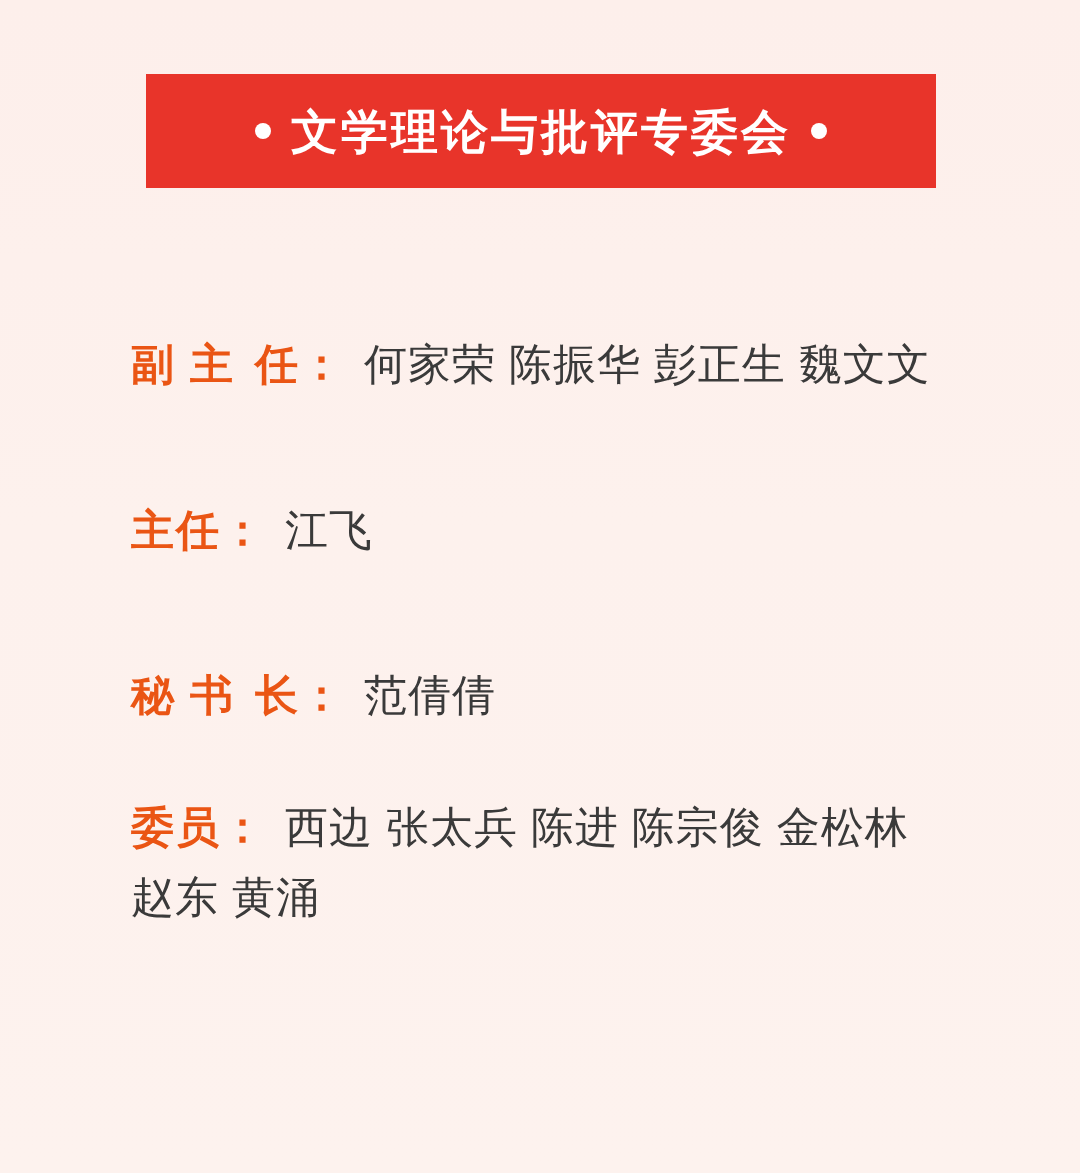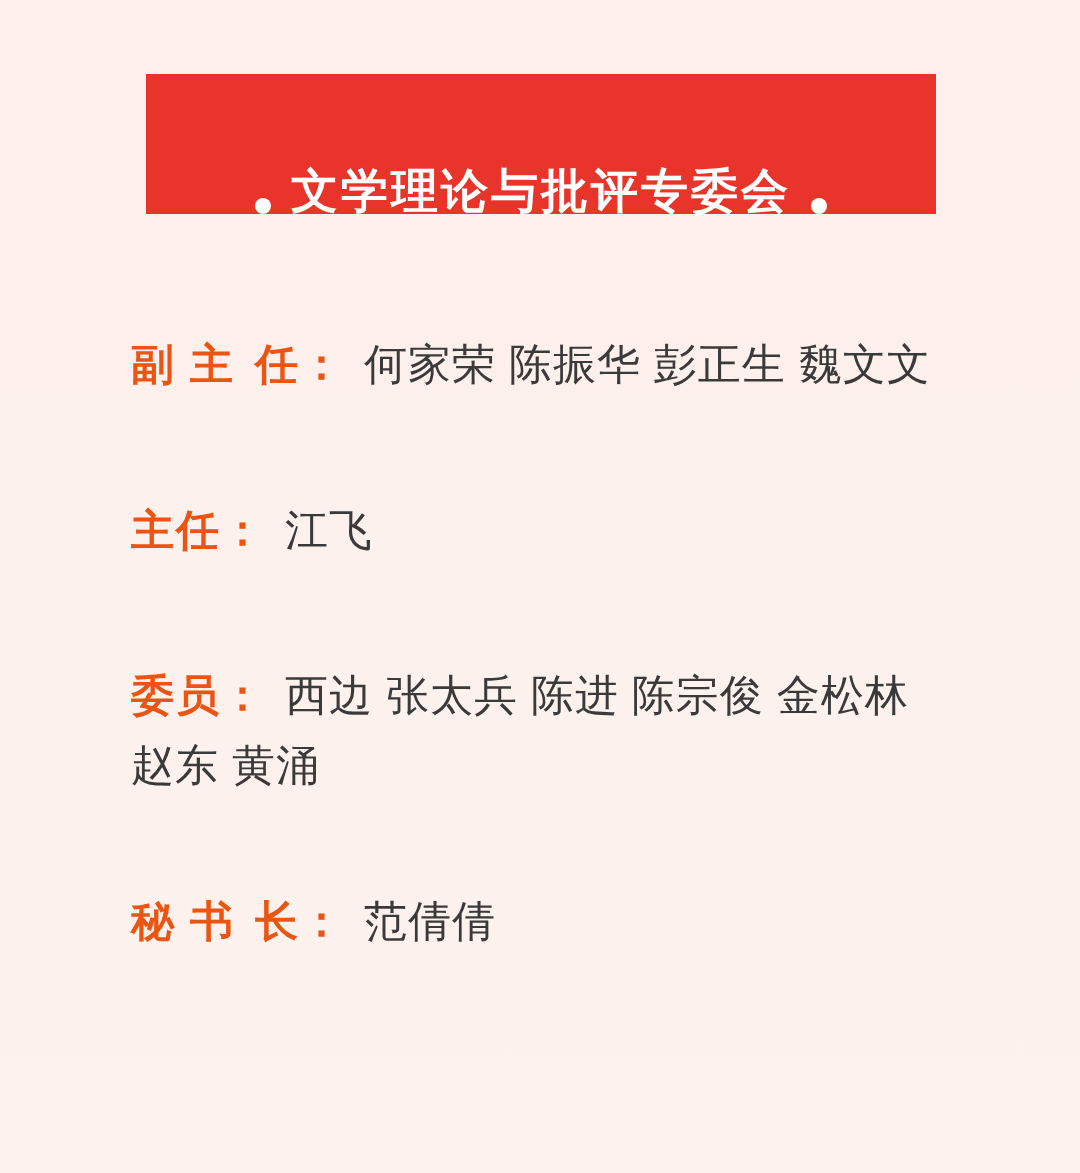--- a/index.html
+++ b/index.html
@@ -20,24 +20,24 @@
     height: 1173px;
     background: linear-gradient(180deg, #fdefeb 0%, #fdf1ed 45%, #fdf2ee 100%);
   }
 
   
   .banner {
     position: absolute;
     left: 146px;
     top: 74px;
     width: 790px;
-    height: 140px;
+    height: 114px;
     background: #e8342a;
     display: flex;
-    align-items: flex-end;
+    align-items: center;
     justify-content: center;
     gap: 20px;
   }
   .banner-dot {
     width: 16px;
     height: 16px;
     border-radius: 50%;
     background: #ffffff;
     flex: 0 0 auto;
   }
@@ -108,26 +108,26 @@
         <span class="label">副 主</span><span class="gap"></span><span class="label">任</span><span class="colon">：</span><span class="gap"></span><span class="names">何家荣 陈振华 彭正生 魏文文</span>
       </div>
     </div>
 
     <div class="row row-chairman">
       <div class="line">
         <span class="label">主</span><span class="sp label"></span><span class="label">任</span><span class="colon">：</span><span class="gap"></span><span class="names">江飞</span>
       </div>
     </div>
 
+    <div class="row row-secretary">
+      <div class="line">
+        <span class="label">秘 书</span><span class="gap"></span><span class="label">长</span><span class="colon">：</span><span class="gap"></span><span class="names">范倩倩</span>
+      </div>
+    </div>
+
     <div class="row row-members">
       <div class="line">
         <span class="label">委</span><span class="sp label"></span><span class="label">员</span><span class="colon">：</span><span class="gap"></span><span class="names">西边 张太兵 陈进 陈宗俊 金松林 赵东 黄涌</span>
-      </div>
-    </div>
-
-    <div class="row row-secretary">
-      <div class="line">
-        <span class="label">秘 书</span><span class="gap"></span><span class="label">长</span><span class="colon">：</span><span class="gap"></span><span class="names">范倩倩</span>
       </div>
     </div>
 
   </div>
 </div>
 
 </body></html>

